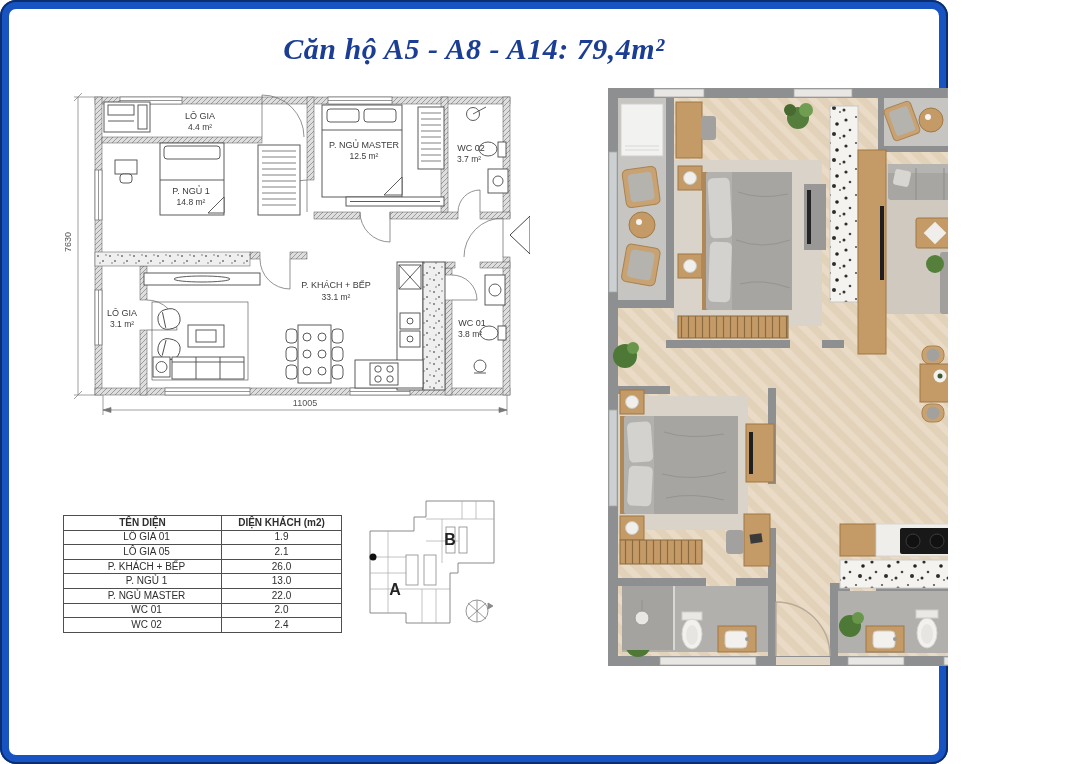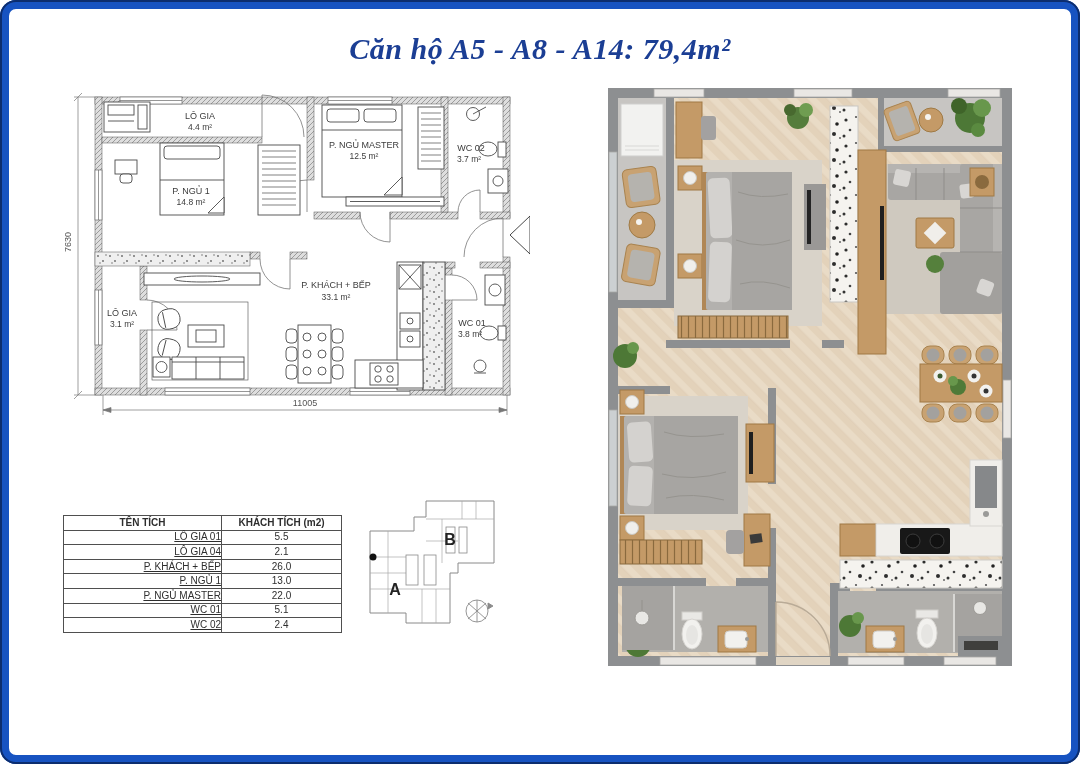--- a/index.html
+++ b/index.html
@@ -1,36 +1,36 @@
 <!DOCTYPE html>
 <html><head>
 <meta charset="utf-8">
 <style>
   html,body{margin:0;padding:0;background:#fff;}
-  .canvas{position:relative;width:1080px;height:764px;background:#ffffff;overflow:hidden;
+  .canvas{position:relative;width:948px;height:764px;background:#ffffff;overflow:hidden;
           font-family:"Liberation Sans",sans-serif;}
   .frame{position:absolute;inset:0;border-radius:16px;pointer-events:none;
          box-shadow:inset 0 0 0 2px #0c2d6e, inset 0 0 0 9px #1753c1;}
   .title{position:absolute;left:0;right:0;top:32px;text-align:center;
          font-family:"Liberation Serif",serif;font-style:italic;font-weight:bold;
          font-size:30px;color:#1b3e94;letter-spacing:.5px;}
   svg{position:absolute;}
   #plan2d{left:60px;top:85px;}
   #keyplan{left:362px;top:497px;}
   #plan3d{left:608px;top:88px;}
   svg text{font-family:"Liberation Sans",sans-serif;fill:#3b3b3b;}
   .rlabel{font-size:9px;}
   .alabel{font-size:8.5px;}
   .dim{font-size:9px;fill:#555;}
   .kletter{font-size:16px;font-weight:bold;fill:#222;}
   .area-table{position:absolute;left:63px;top:515px;width:279px;border-collapse:collapse;
               font-size:10px;color:#2e2e2e;table-layout:fixed;}
   .area-table th,.area-table td{border:1px solid #4f4f4f;height:13.6px;line-height:1;padding:0;}
   .area-table th{font-weight:bold;text-align:center;}
-  .area-table td.nm{text-align:right;padding-left:8px;text-decoration:underline;}
+  .area-table td.nm{text-align:center;padding-left:8px;}
   .area-table td.ar,.area-table th.ar{width:119px;text-align:center;}
 </style>
 </head>
 <body>
 
 <div class="canvas">
   <div class="frame"></div>
   <div class="title">Căn hộ A5 - A8 - A14: 79,4m²</div>
 
   <svg id="plan2d" width="470" height="365" viewBox="0 0 470 365">
@@ -266,48 +266,48 @@
       <polygon points="43,325 51,322.5 51,327.5" fill="#777"></polygon>
       <polygon points="447,325 439,322.5 439,327.5" fill="#777"></polygon>
     </g>
     <text class="dim" transform="rotate(-90 11 157)" x="11" y="157" text-anchor="middle">7630</text>
     <text class="dim" x="245" y="321" text-anchor="middle">11005</text>
   </svg>
 
   <table class="area-table">
     <thead>
       <tr>
-        <th>TÊN TÍCH</th>
-        <th class="ar">KHÁCH TÍCH (m2)</th>
+        <th>TÊN DIỆN</th>
+        <th class="ar">DIỆN KHÁCH (m2)</th>
       </tr>
     </thead>
     <tbody>
       <tr>
           <td class="nm">LÔ GIA 01</td>
-          <td class="ar">5.5</td>
+          <td class="ar">1.9</td>
         </tr>
       <tr>
-          <td class="nm">LÔ GIA 04</td>
+          <td class="nm">LÔ GIA 05</td>
           <td class="ar">2.1</td>
         </tr>
       <tr>
           <td class="nm">P. KHÁCH + BẾP</td>
           <td class="ar">26.0</td>
         </tr>
       <tr>
           <td class="nm">P. NGỦ 1</td>
           <td class="ar">13.0</td>
         </tr>
       <tr>
           <td class="nm">P. NGỦ MASTER</td>
           <td class="ar">22.0</td>
         </tr>
       <tr>
           <td class="nm">WC 01</td>
-          <td class="ar">5.1</td>
+          <td class="ar">2.0</td>
         </tr>
       <tr>
           <td class="nm">WC 02</td>
           <td class="ar">2.4</td>
         </tr>
     </tbody>
   </table>
 
   <svg id="keyplan" width="136" height="136" viewBox="0 0 136 136">
     <g fill="#fff" stroke="#8a8a8a" stroke-width="1">

